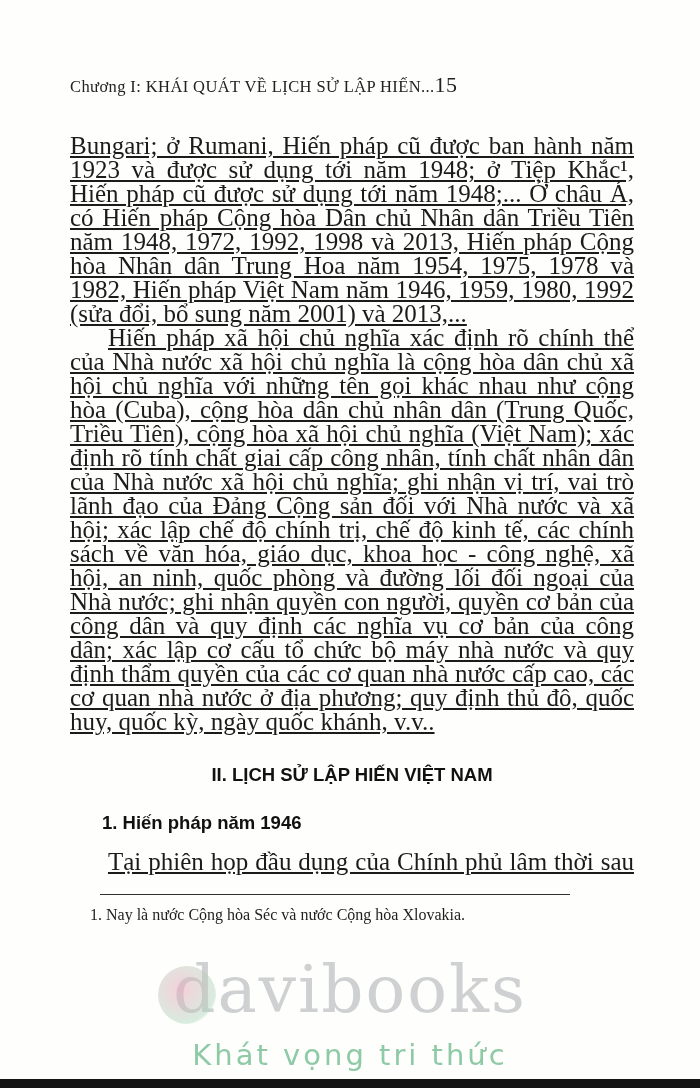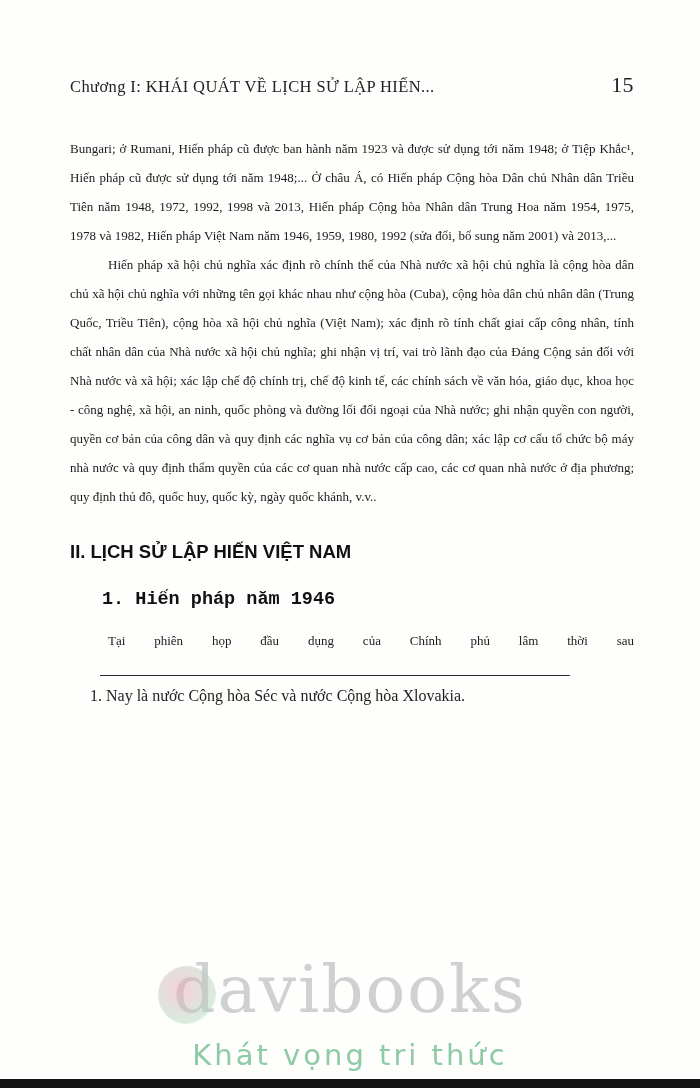--- a/index.html
+++ b/index.html
@@ -14,46 +14,48 @@
     overflow: hidden;
     box-sizing: border-box;
   }
   .content {
     position: relative;
     padding: 72px 66px 0 70px;
     z-index: 2;
   }
   .running-header {
     display: flex;
-    justify-content: space-between;
+    justify-content: flex-start;
     align-items: baseline;
     font-size: 16.5px;
     letter-spacing: 0.4px;
     color: #222;
     margin-bottom: 36px;
   }
   .running-header .chapter { white-space: nowrap; }
   .running-header .pagenum { font-size: 22px; }
   .body-text {
-    font-size: 13px;
-    line-height: 29px;
+    font-size: 25px;
+    line-height: 24px;
     text-align: justify;
+    text-decoration: underline;
   }
   p.para { margin: 0; }
   p.para.indent { text-indent: 38px; }
   p.para.force-justify { text-align-last: justify; }
   .section-heading {
     font-family: "Liberation Sans", sans-serif;
     font-weight: bold;
     font-size: 18.5px;
+    text-align: center;
     margin: 30px 0 26px 0;
     color: #111;
   }
   .subsection-heading {
-    font-family: Liberation Mono, monospace;
+    font-family: Liberation Sans, sans-serif;
     font-weight: bold;
     font-size: 18.5px;
     margin: 0 0 16px 32px;
     color: #111;
   }
   .footnote-sep {
     border: none;
     border-top: 1.6px solid #2f2f2f;
     width: 470px;
     margin: 20px 0 9px 30px;

